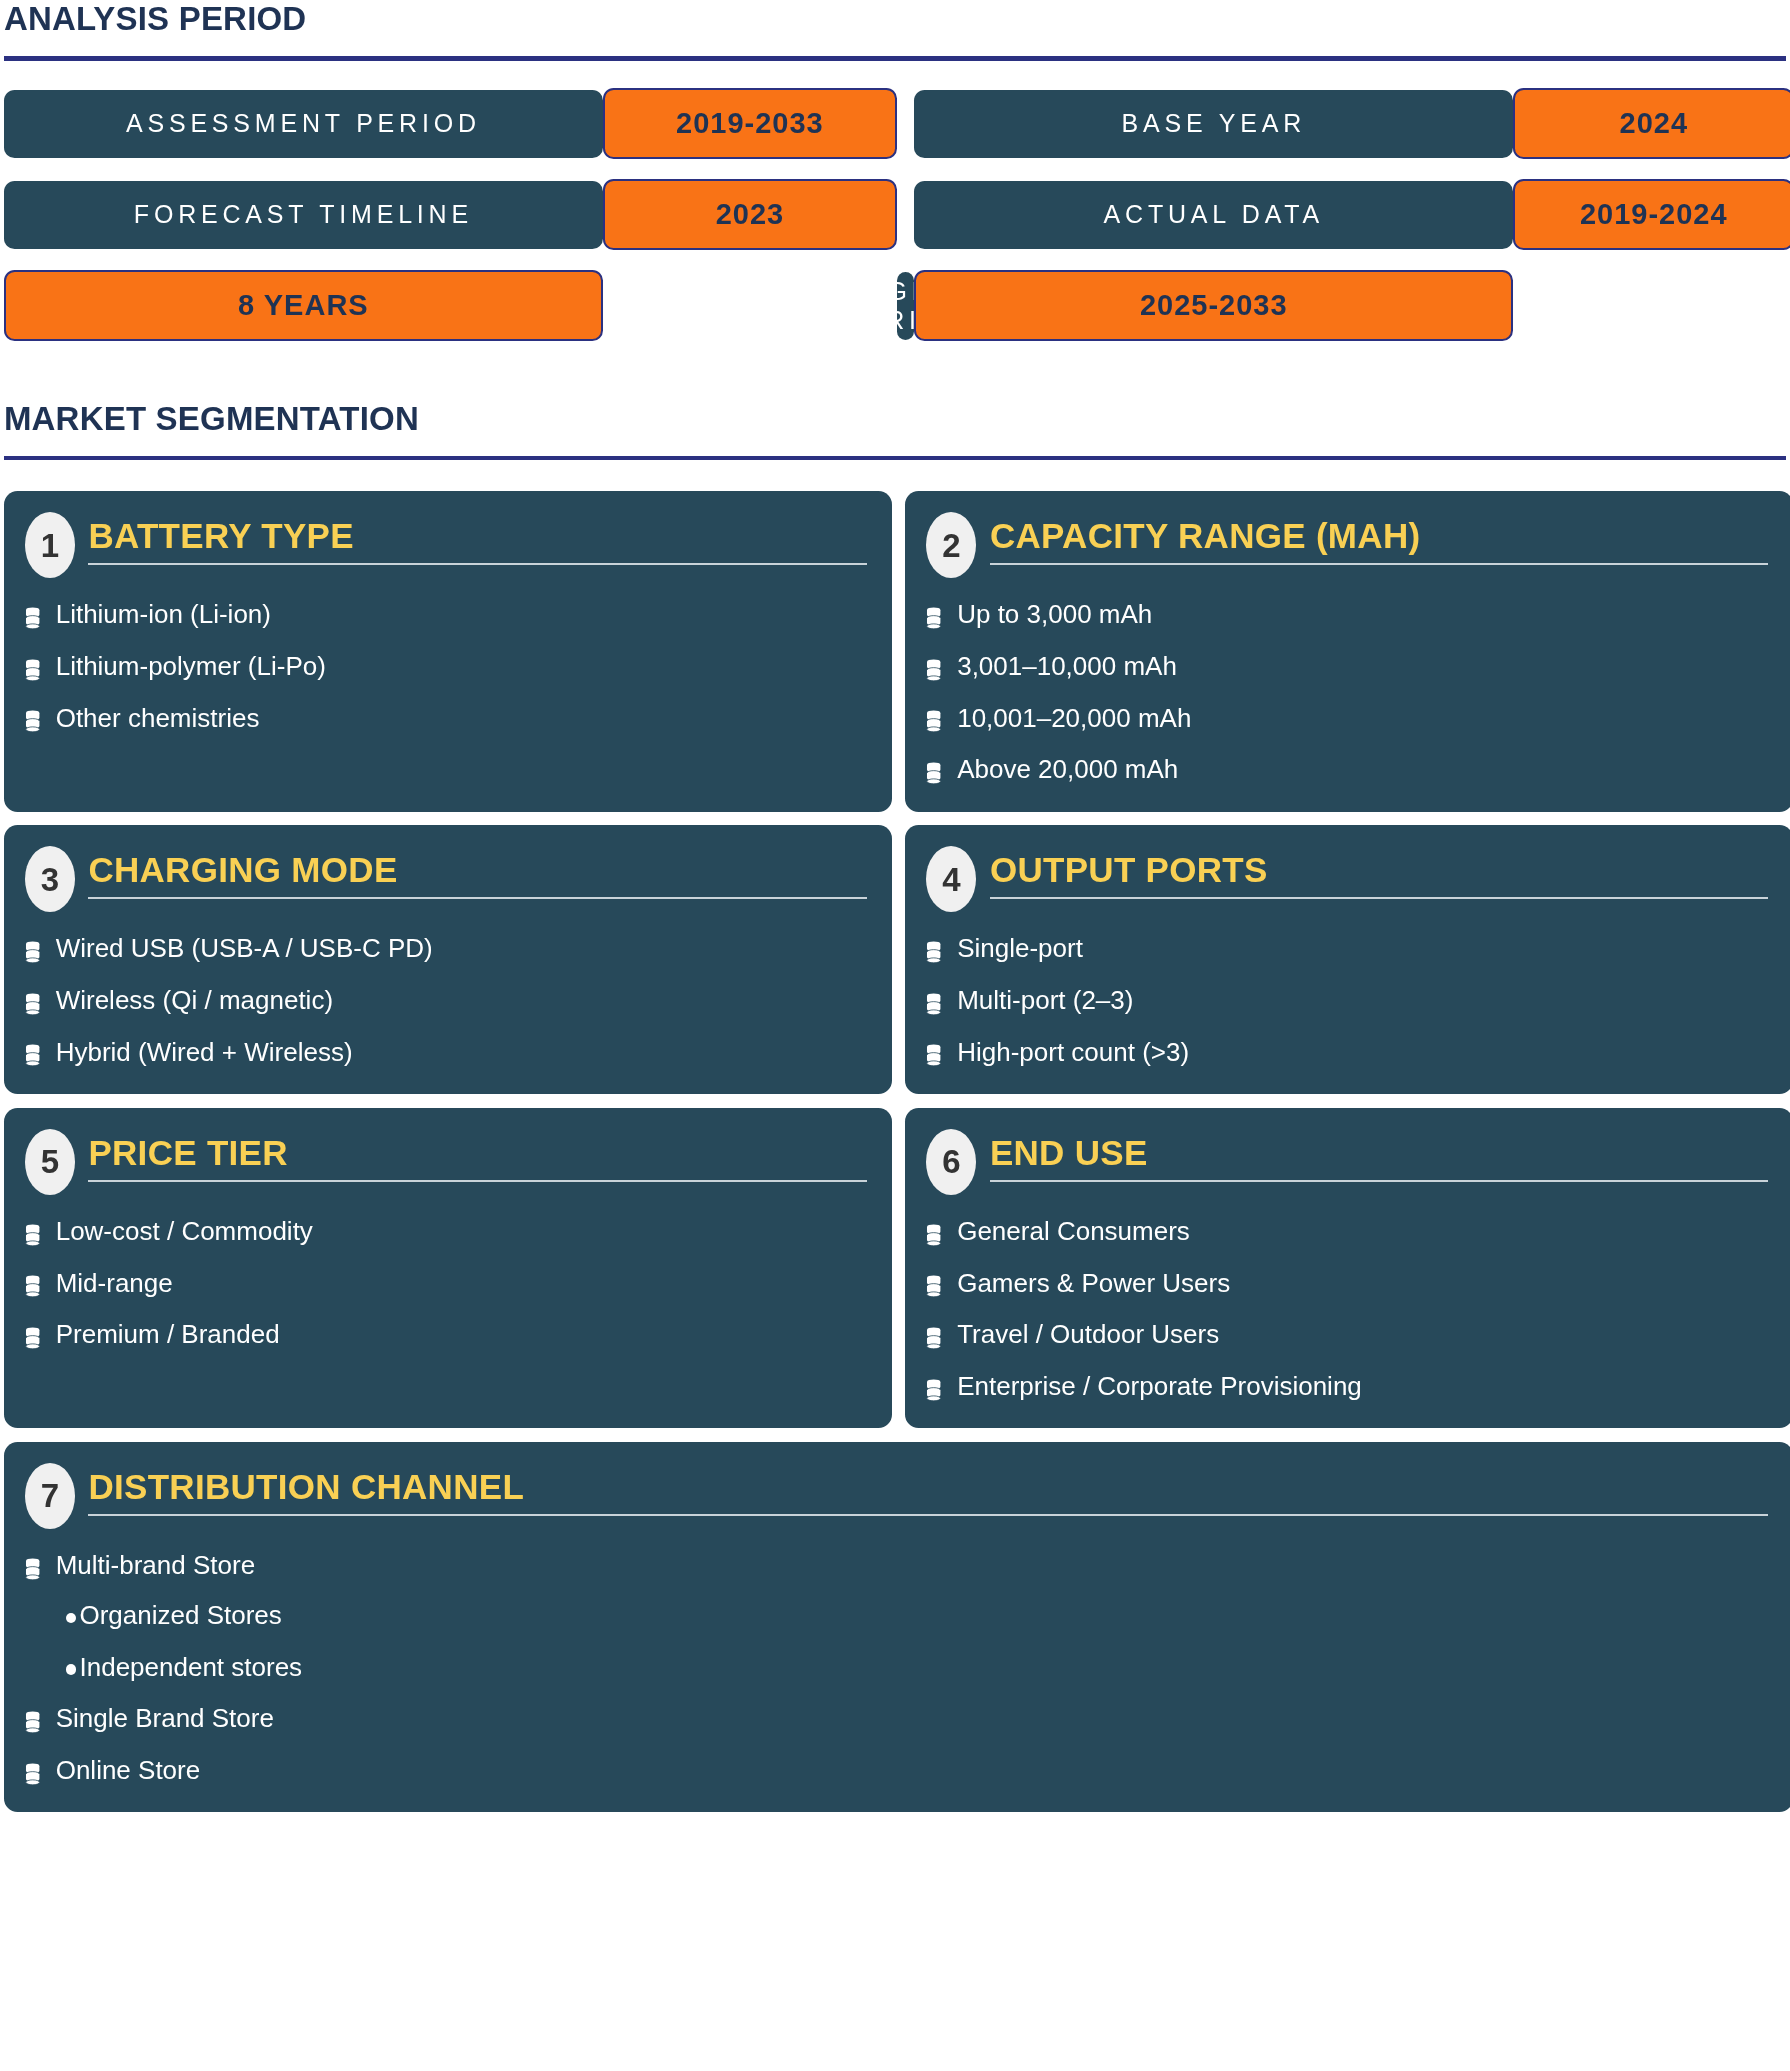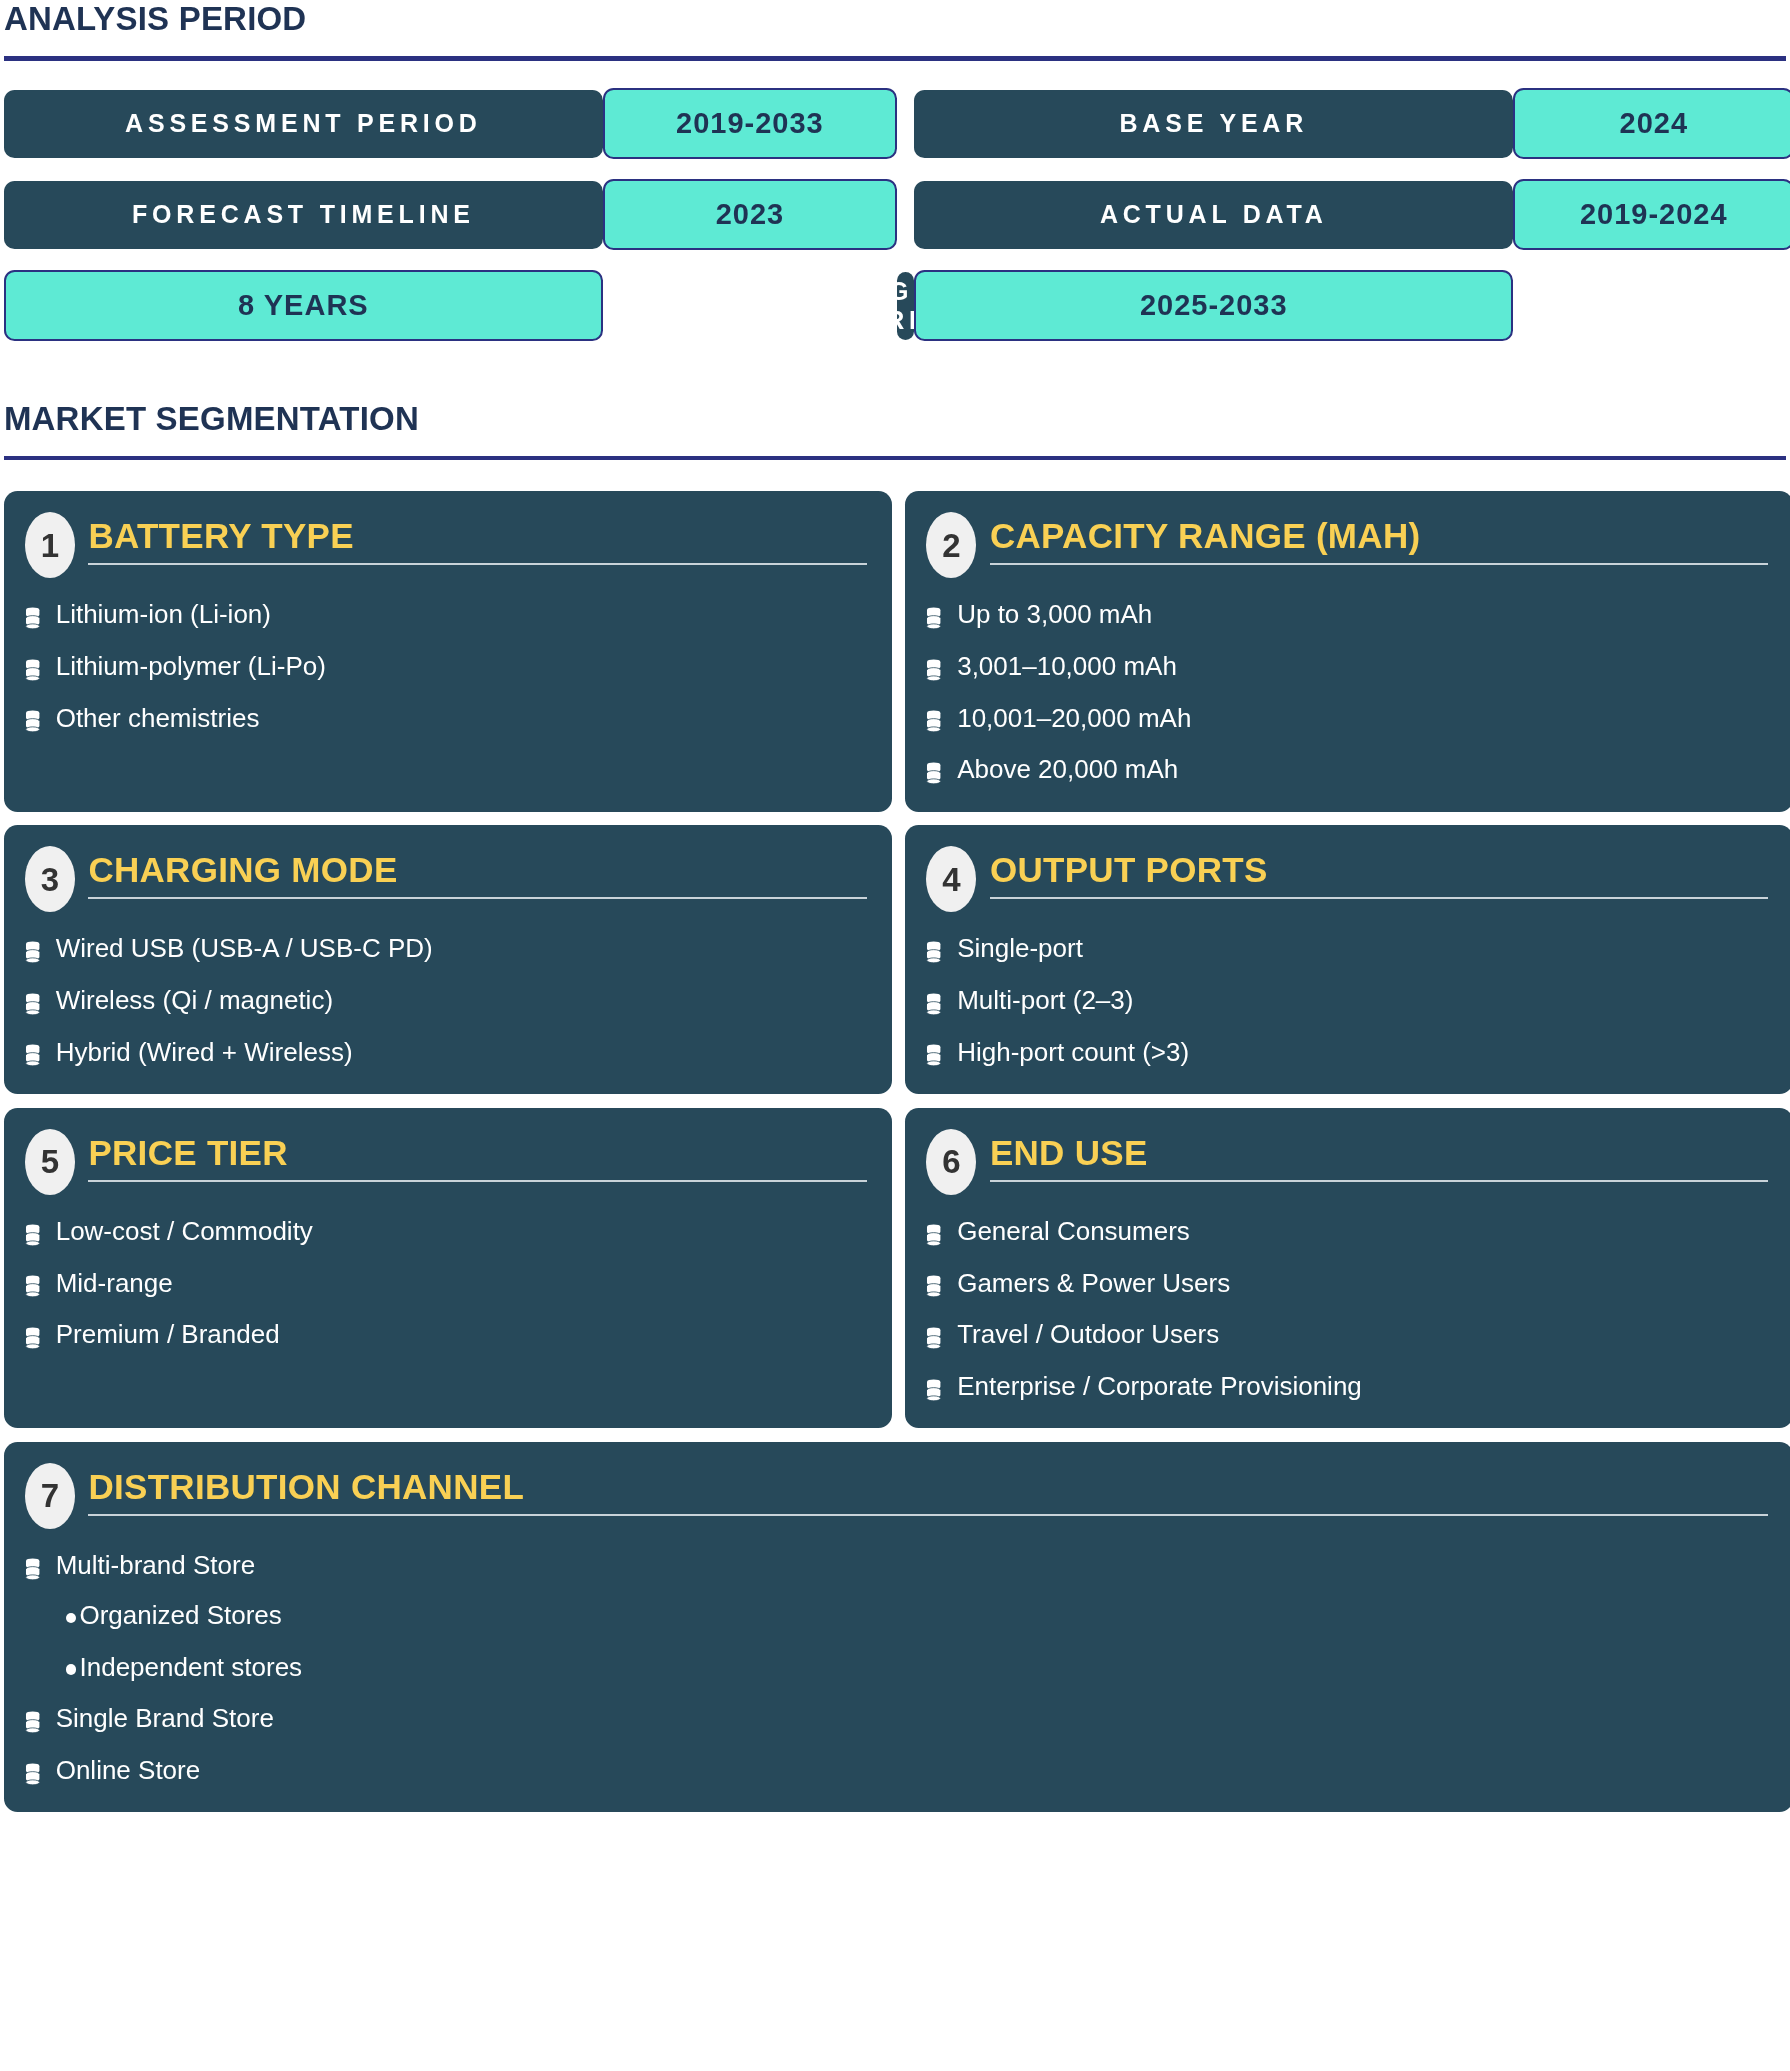--- a/index.html
+++ b/index.html
@@ -49,27 +49,27 @@
     align-items:stretch;
   }
   .period-label{
     background:var(--teal);
     border-radius:10.6px;
     display:flex;
     align-items:center;
     justify-content:center;
     color:#ffffff;
     font-size:25px;
-    font-weight:700;
+    font-weight:400;
     letter-spacing:4.8px;
     text-transform:uppercase;
     height:68px;
   }
   .period-value{
-    background:#5eead4;
+    background:#f97316;
     border:2.9px solid var(--indigo);
     border-radius:10.6px;
     display:flex;
     align-items:center;
     justify-content:center;
     color:var(--navy);
     font-size:29px;
     font-weight:bold;
     letter-spacing:1px;
     height:71px;

